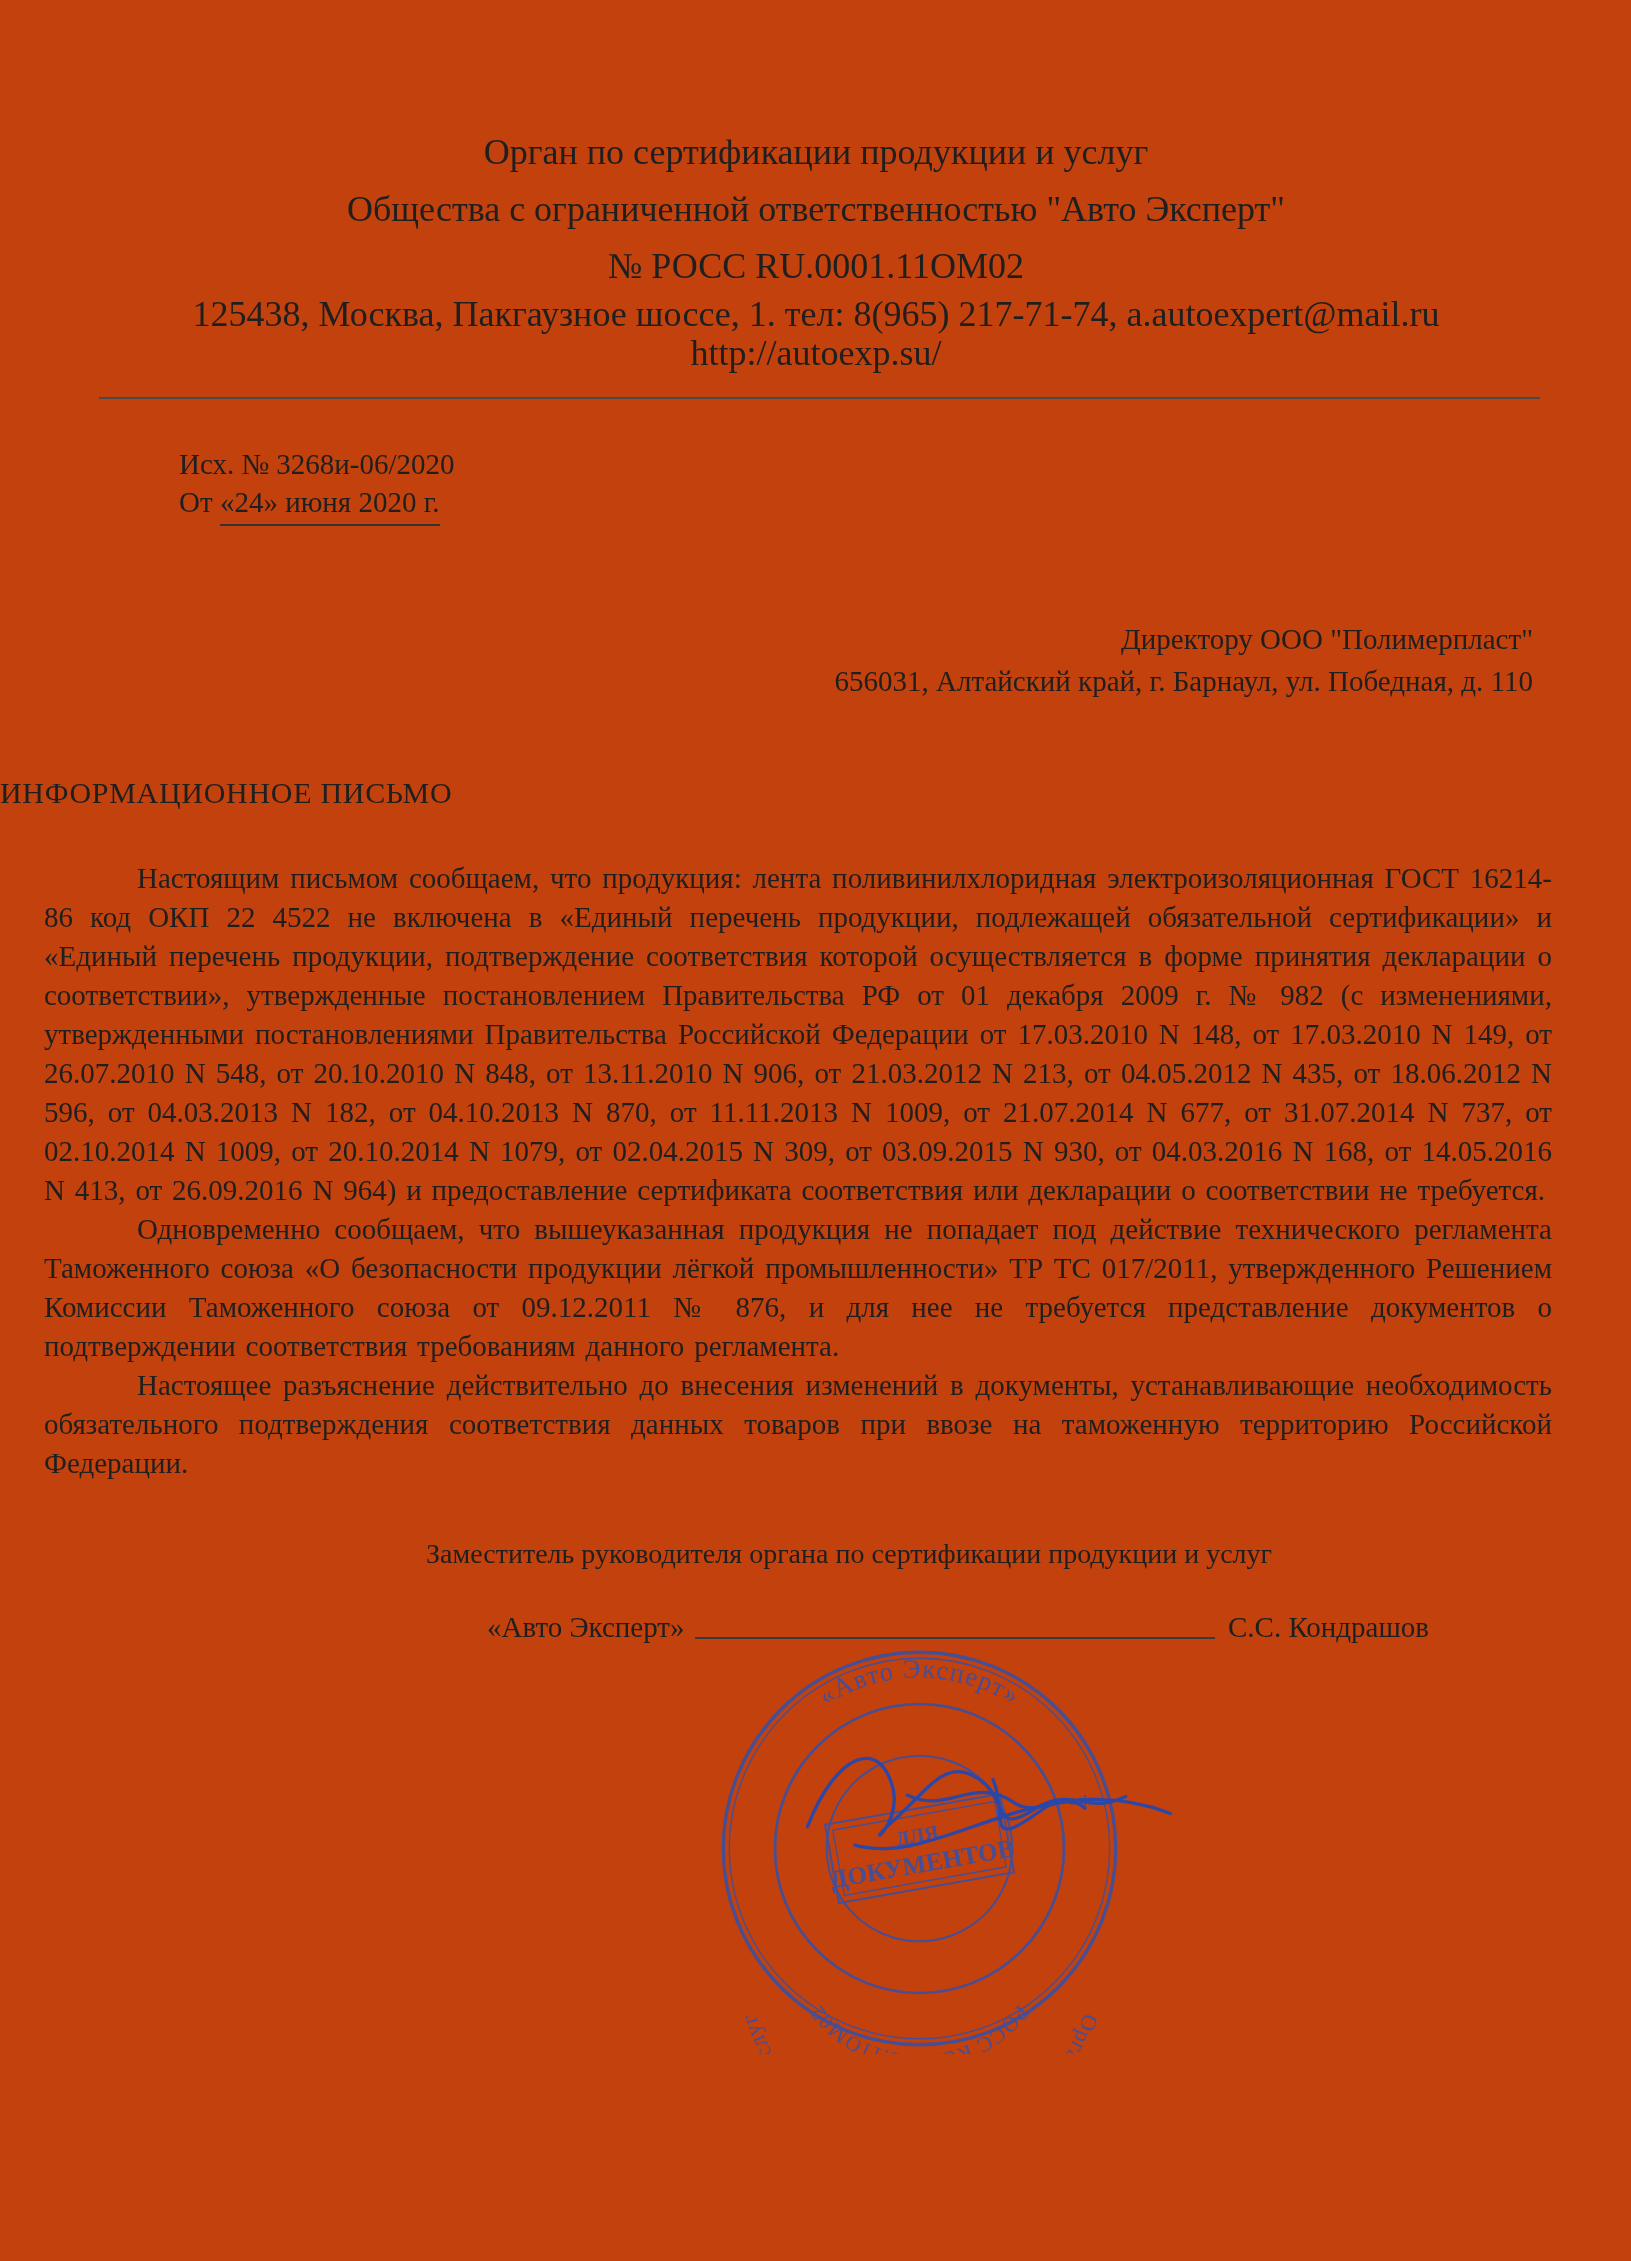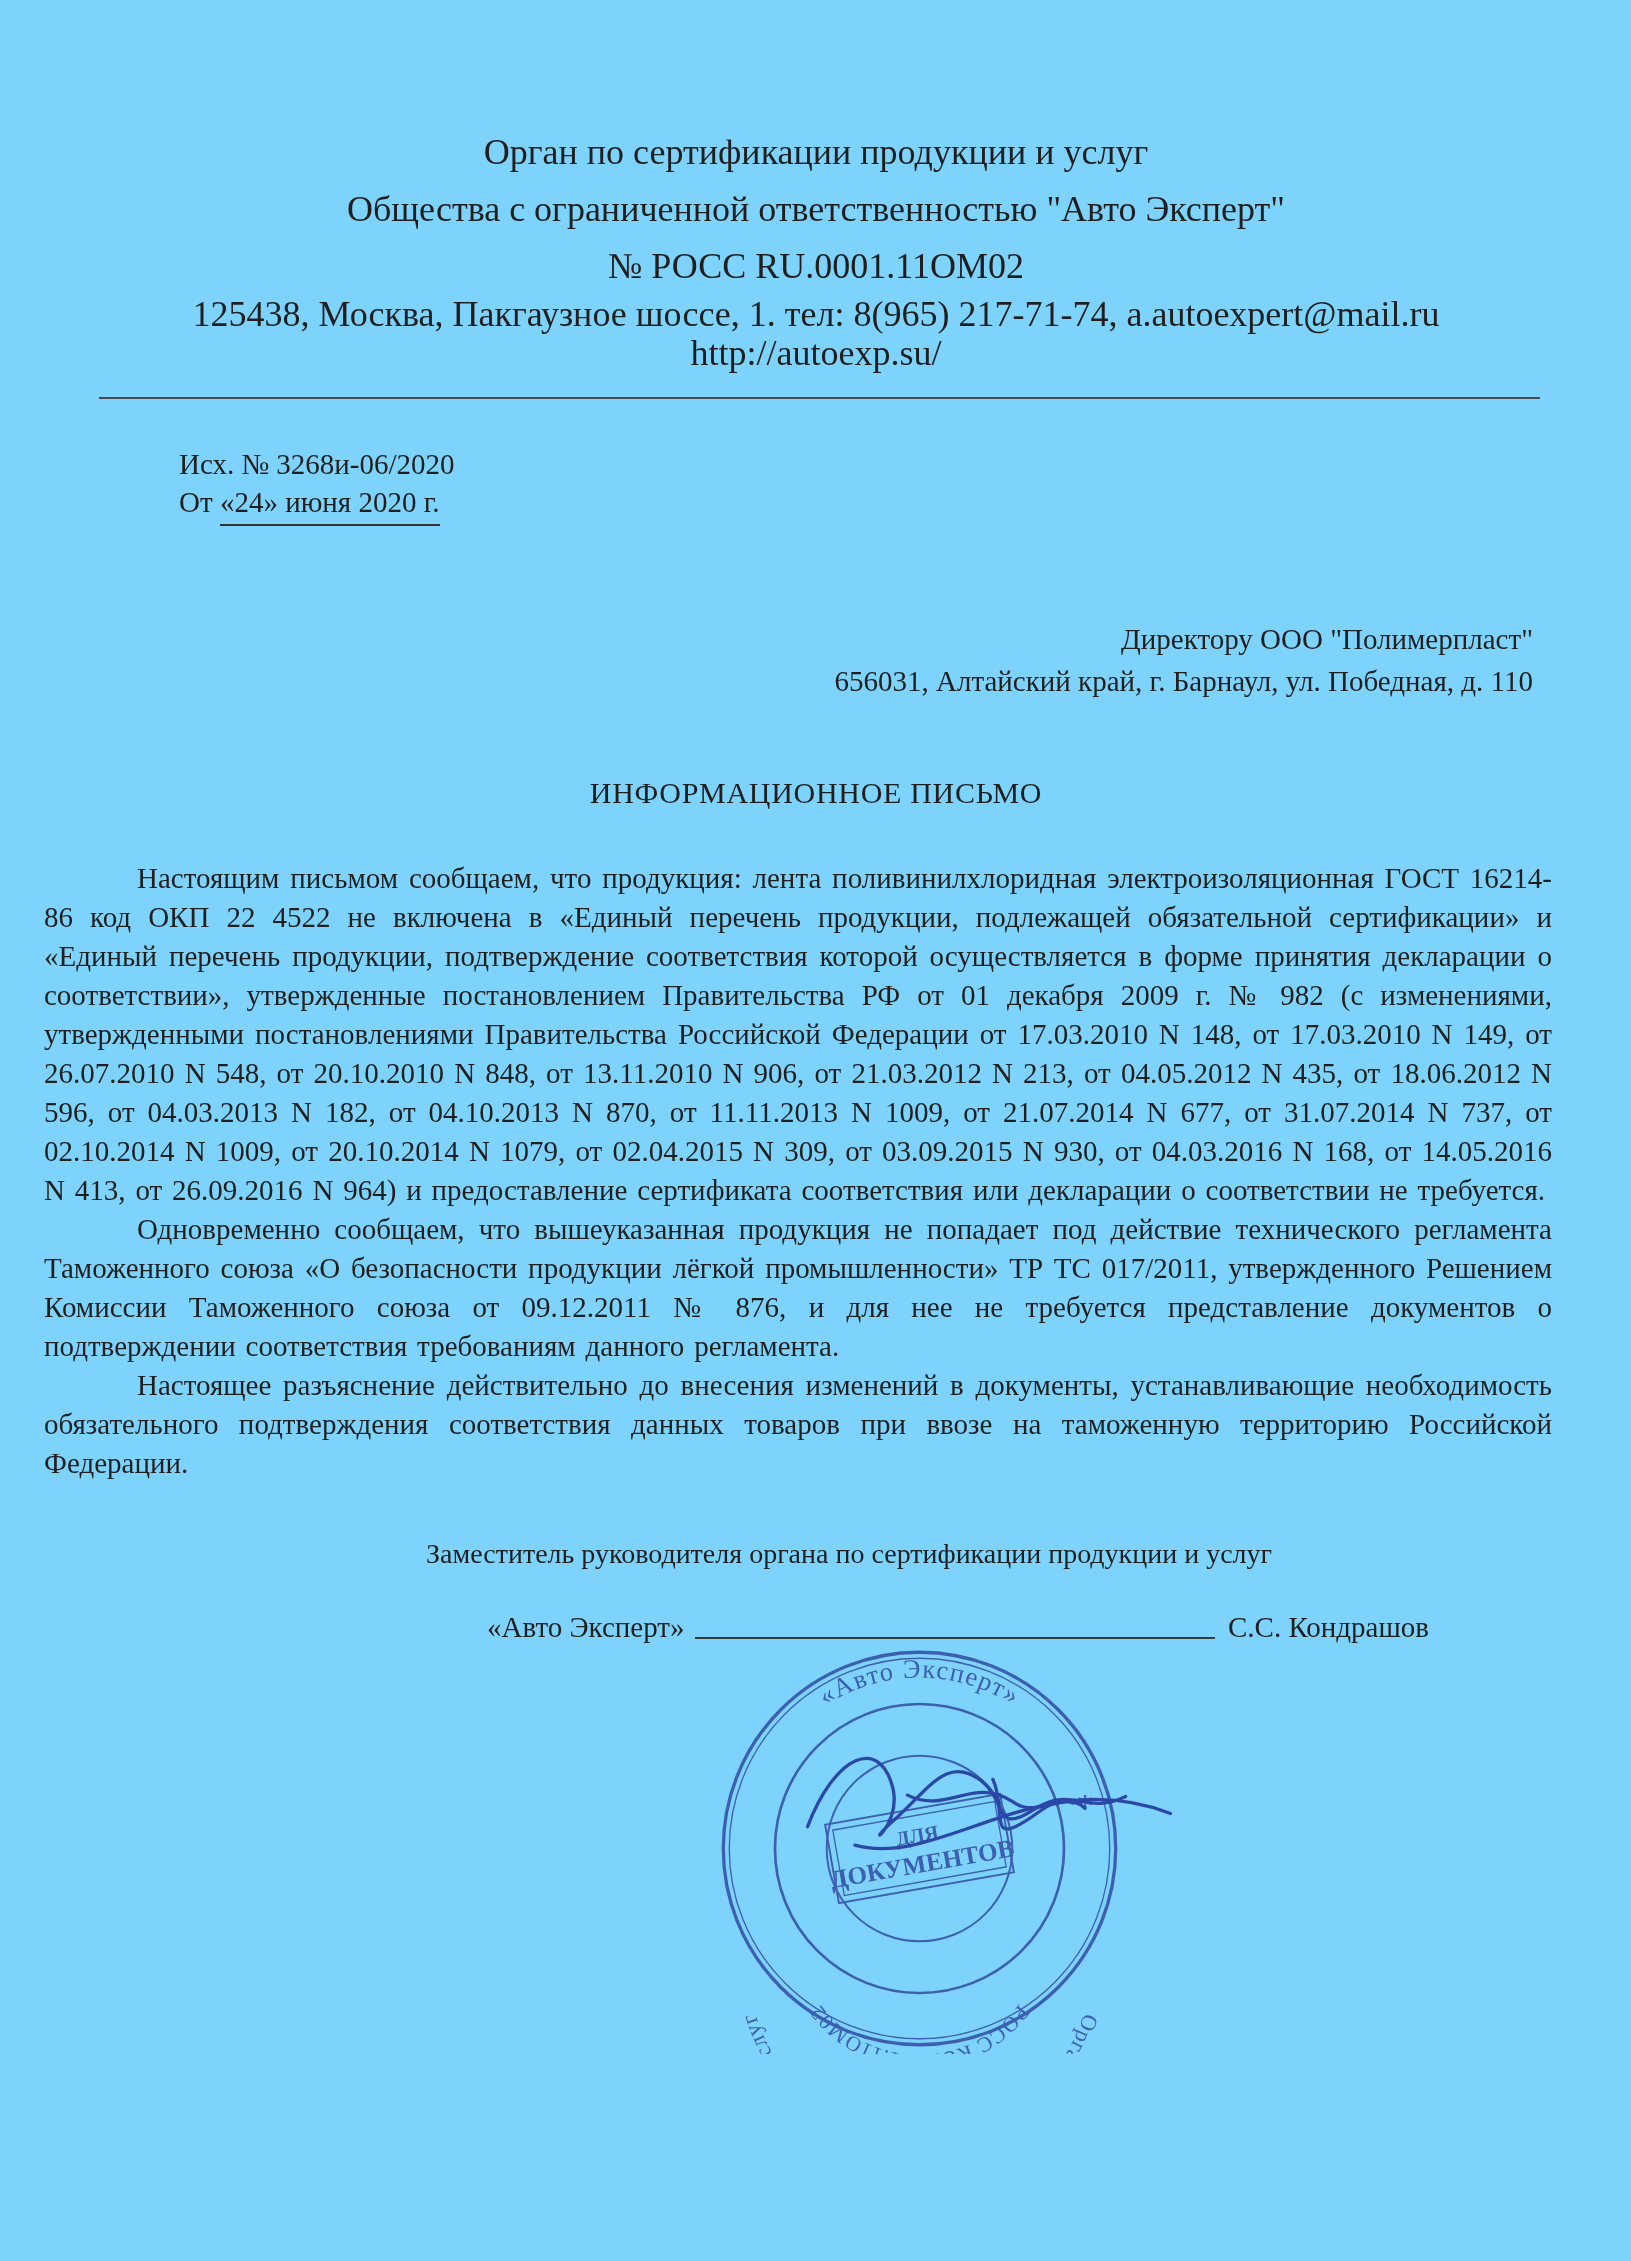--- a/index.html
+++ b/index.html
@@ -1,36 +1,36 @@
 <!DOCTYPE html>
 <html style="font-size:10.5px"><head>
 <meta charset="utf-8">
 <style>
   html,body{margin:0;padding:0;}
   .page{
     position:relative;
     width:1632px;
     height:2261px;
-    background:#7dd3fc;
+    background:#c2410c;
     font-family:"Liberation Serif", serif;
     color:#1f1f1f;
     overflow:hidden;
   }
   
   .letterhead{ padding-top:124px; text-align:center; }
   .h-lg{ font-size:36px; line-height:57px; }
   .h-sm{ font-size:36px; line-height:39px; }
   .divider{ border:none; border-top:2px solid #4a4a4a; margin:24px 92px 0 99px; }
   
   .ref{ margin:46px 0 0 179px; font-size:29px; line-height:38px; }
   .date-underline{ border-bottom:2px solid #333; padding-bottom:6px; }
   
   .recipient{ margin:97px 99px 0 0; text-align:right; font-size:29px; line-height:42px; }
   
-  .title{ margin-top:74px; text-align:center; font-size:30px; letter-spacing:0.7px; }
+  .title{ margin-top:74px; text-align:left; font-size:30px; letter-spacing:0.7px; }
   
   .body{ margin:49px 80px 0 44px; font-size:29px; line-height:39px; text-align:justify; }
   .body p{ margin:0; text-indent:93px; word-spacing:2.6px; }
   
   .sig-role{ margin:55px 0 0 426px; font-size:28px; }
   .sig-row{ display:flex; align-items:flex-end; margin:41px 0 0 487px; width:942px; font-size:29px; }
   .sig-line{ flex:1; border-bottom:2px solid #3a3a3a; margin:0 13px 5.3px 10.5px; height:0; }
   
   .stamp{
     position:absolute; left:714px; top:1643px;

